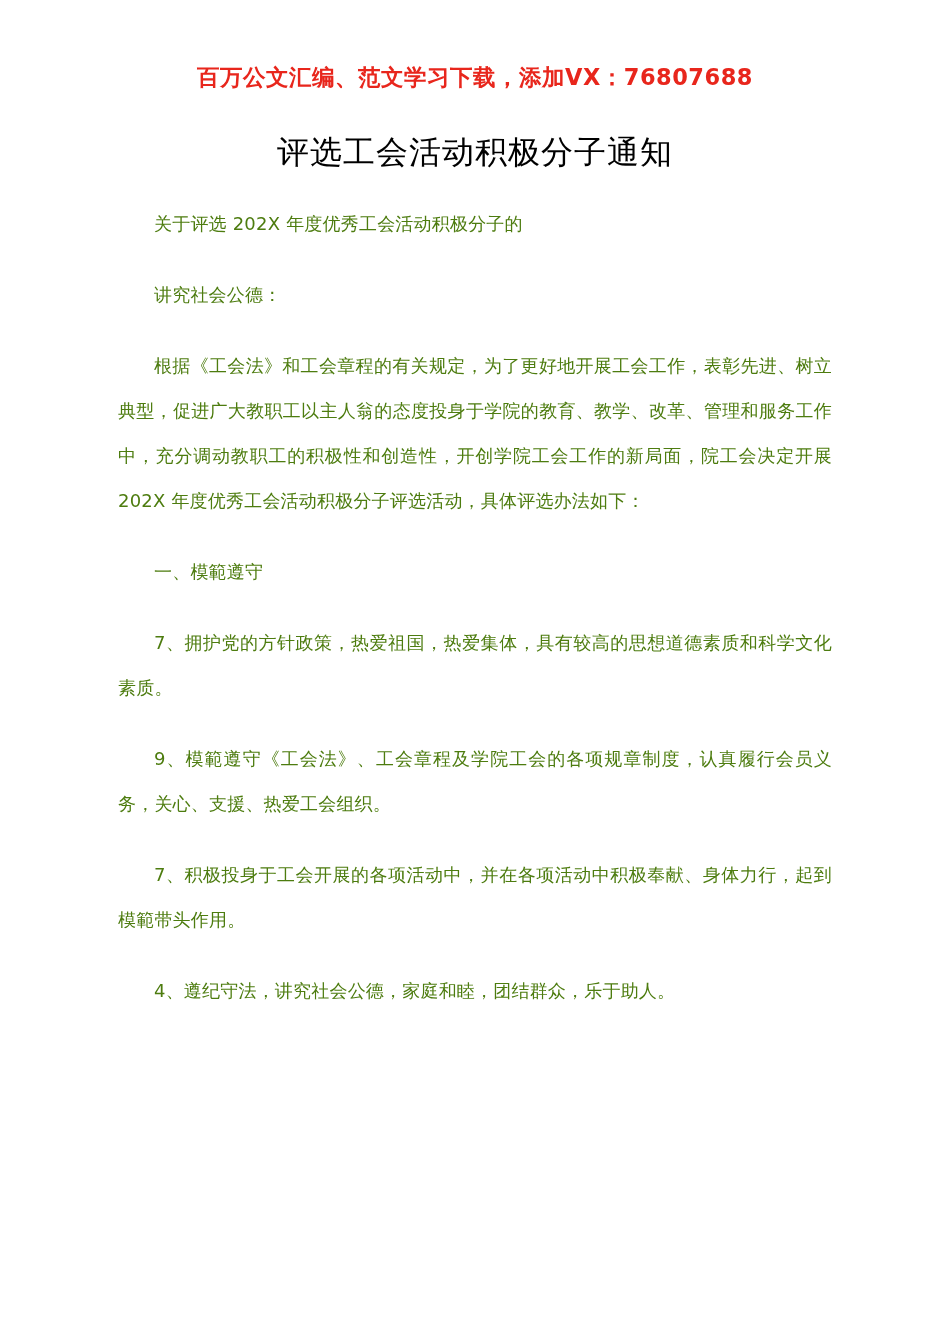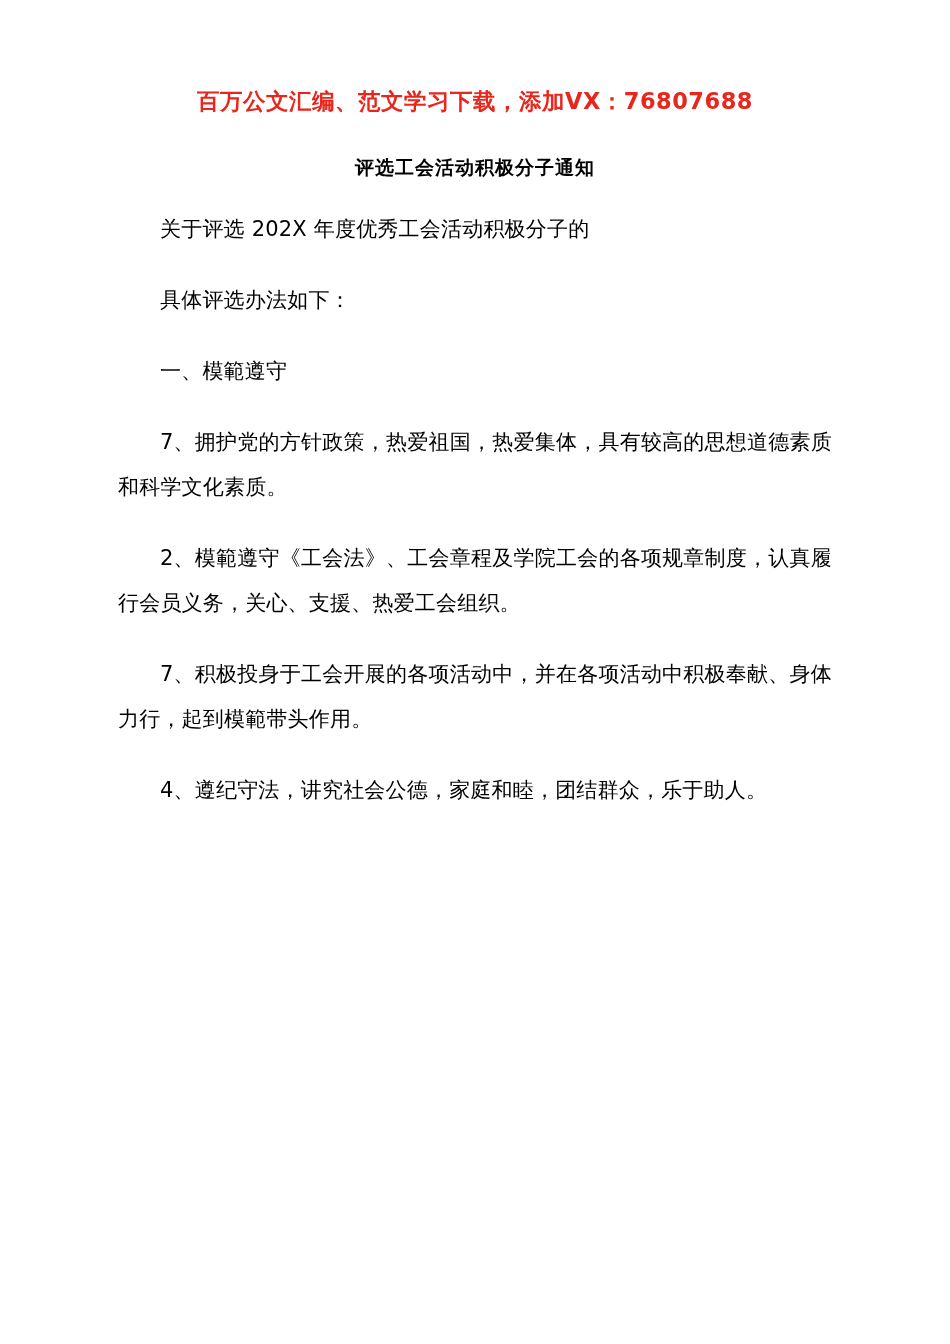--- a/index.html
+++ b/index.html
@@ -16,65 +16,66 @@
     overflow: hidden;
   }
   .page {
     width: 950px;
     height: 1344px;
     box-sizing: border-box;
     padding: 0 118px;
     position: relative;
   }
   .watermark {
-    margin-top: 86px;
+    margin-top: 62px;
     text-align: center;
     color: #e8261c;
     font-size: 22.5px;
     font-weight: 600;
     letter-spacing: 0.5px;
     white-space: nowrap;
   }
   .doc-title {
     margin-top: 38px;
     text-align: center;
-    font-size: 19px;
-    font-weight: bold;
+    font-size: 32px;
+    font-weight: normal;
     letter-spacing: 1px;
     color: #000;
   }
   .para {
-    font-size: 21px;
+    font-size: 18px;
     line-height: 45px;
-    color: #000000;
+    color: #4d7c0f;
     margin-top: 26px;
     text-align: justify;
     letter-spacing: 0.2px;
   }
   .indent {
     text-indent: 2em;
   }
 </style>
 </head>
 <body>
 
 <div class="page">
 
   <div class="watermark">百万公文汇编、范文学习下载，添加VX：76807688</div>
 
   <h1 class="doc-title">评选工会活动积极分子通知</h1>
 
   <p class="para indent">关于评选 202X 年度优秀工会活动积极分子的</p>
 
-  <p class="para indent">具体评选办法如下：</p>
+  <p class="para indent">讲究社会公德：</p>
 
+  <p class="para indent">根据《工会法》和工会章程的有关规定，为了更好地开展工会工作，表彰先进、树立典型，促进广大教职工以主人翁的态度投身于学院的教育、教学、改革、管理和服务工作中，充分调动教职工的积极性和创造性，开创学院工会工作的新局面，院工会决定开展202X 年度优秀工会活动积极分子评选活动，具体评选办法如下：</p>
 
   <p class="para indent">一、模範遵守</p>
 
   <p class="para indent">7、拥护党的方针政策，热爱祖国，热爱集体，具有较高的思想道德素质和科学文化素质。</p>
 
-  <p class="para indent">2、模範遵守《工会法》、工会章程及学院工会的各项规章制度，认真履行会员义务，关心、支援、热爱工会组织。</p>
+  <p class="para indent">9、模範遵守《工会法》、工会章程及学院工会的各项规章制度，认真履行会员义务，关心、支援、热爱工会组织。</p>
 
   <p class="para indent">7、积极投身于工会开展的各项活动中，并在各项活动中积极奉献、身体力行，起到模範带头作用。</p>
 
   <p class="para indent">4、遵纪守法，讲究社会公德，家庭和睦，团结群众，乐于助人。</p>
 
 </div>
 
 </body></html>

